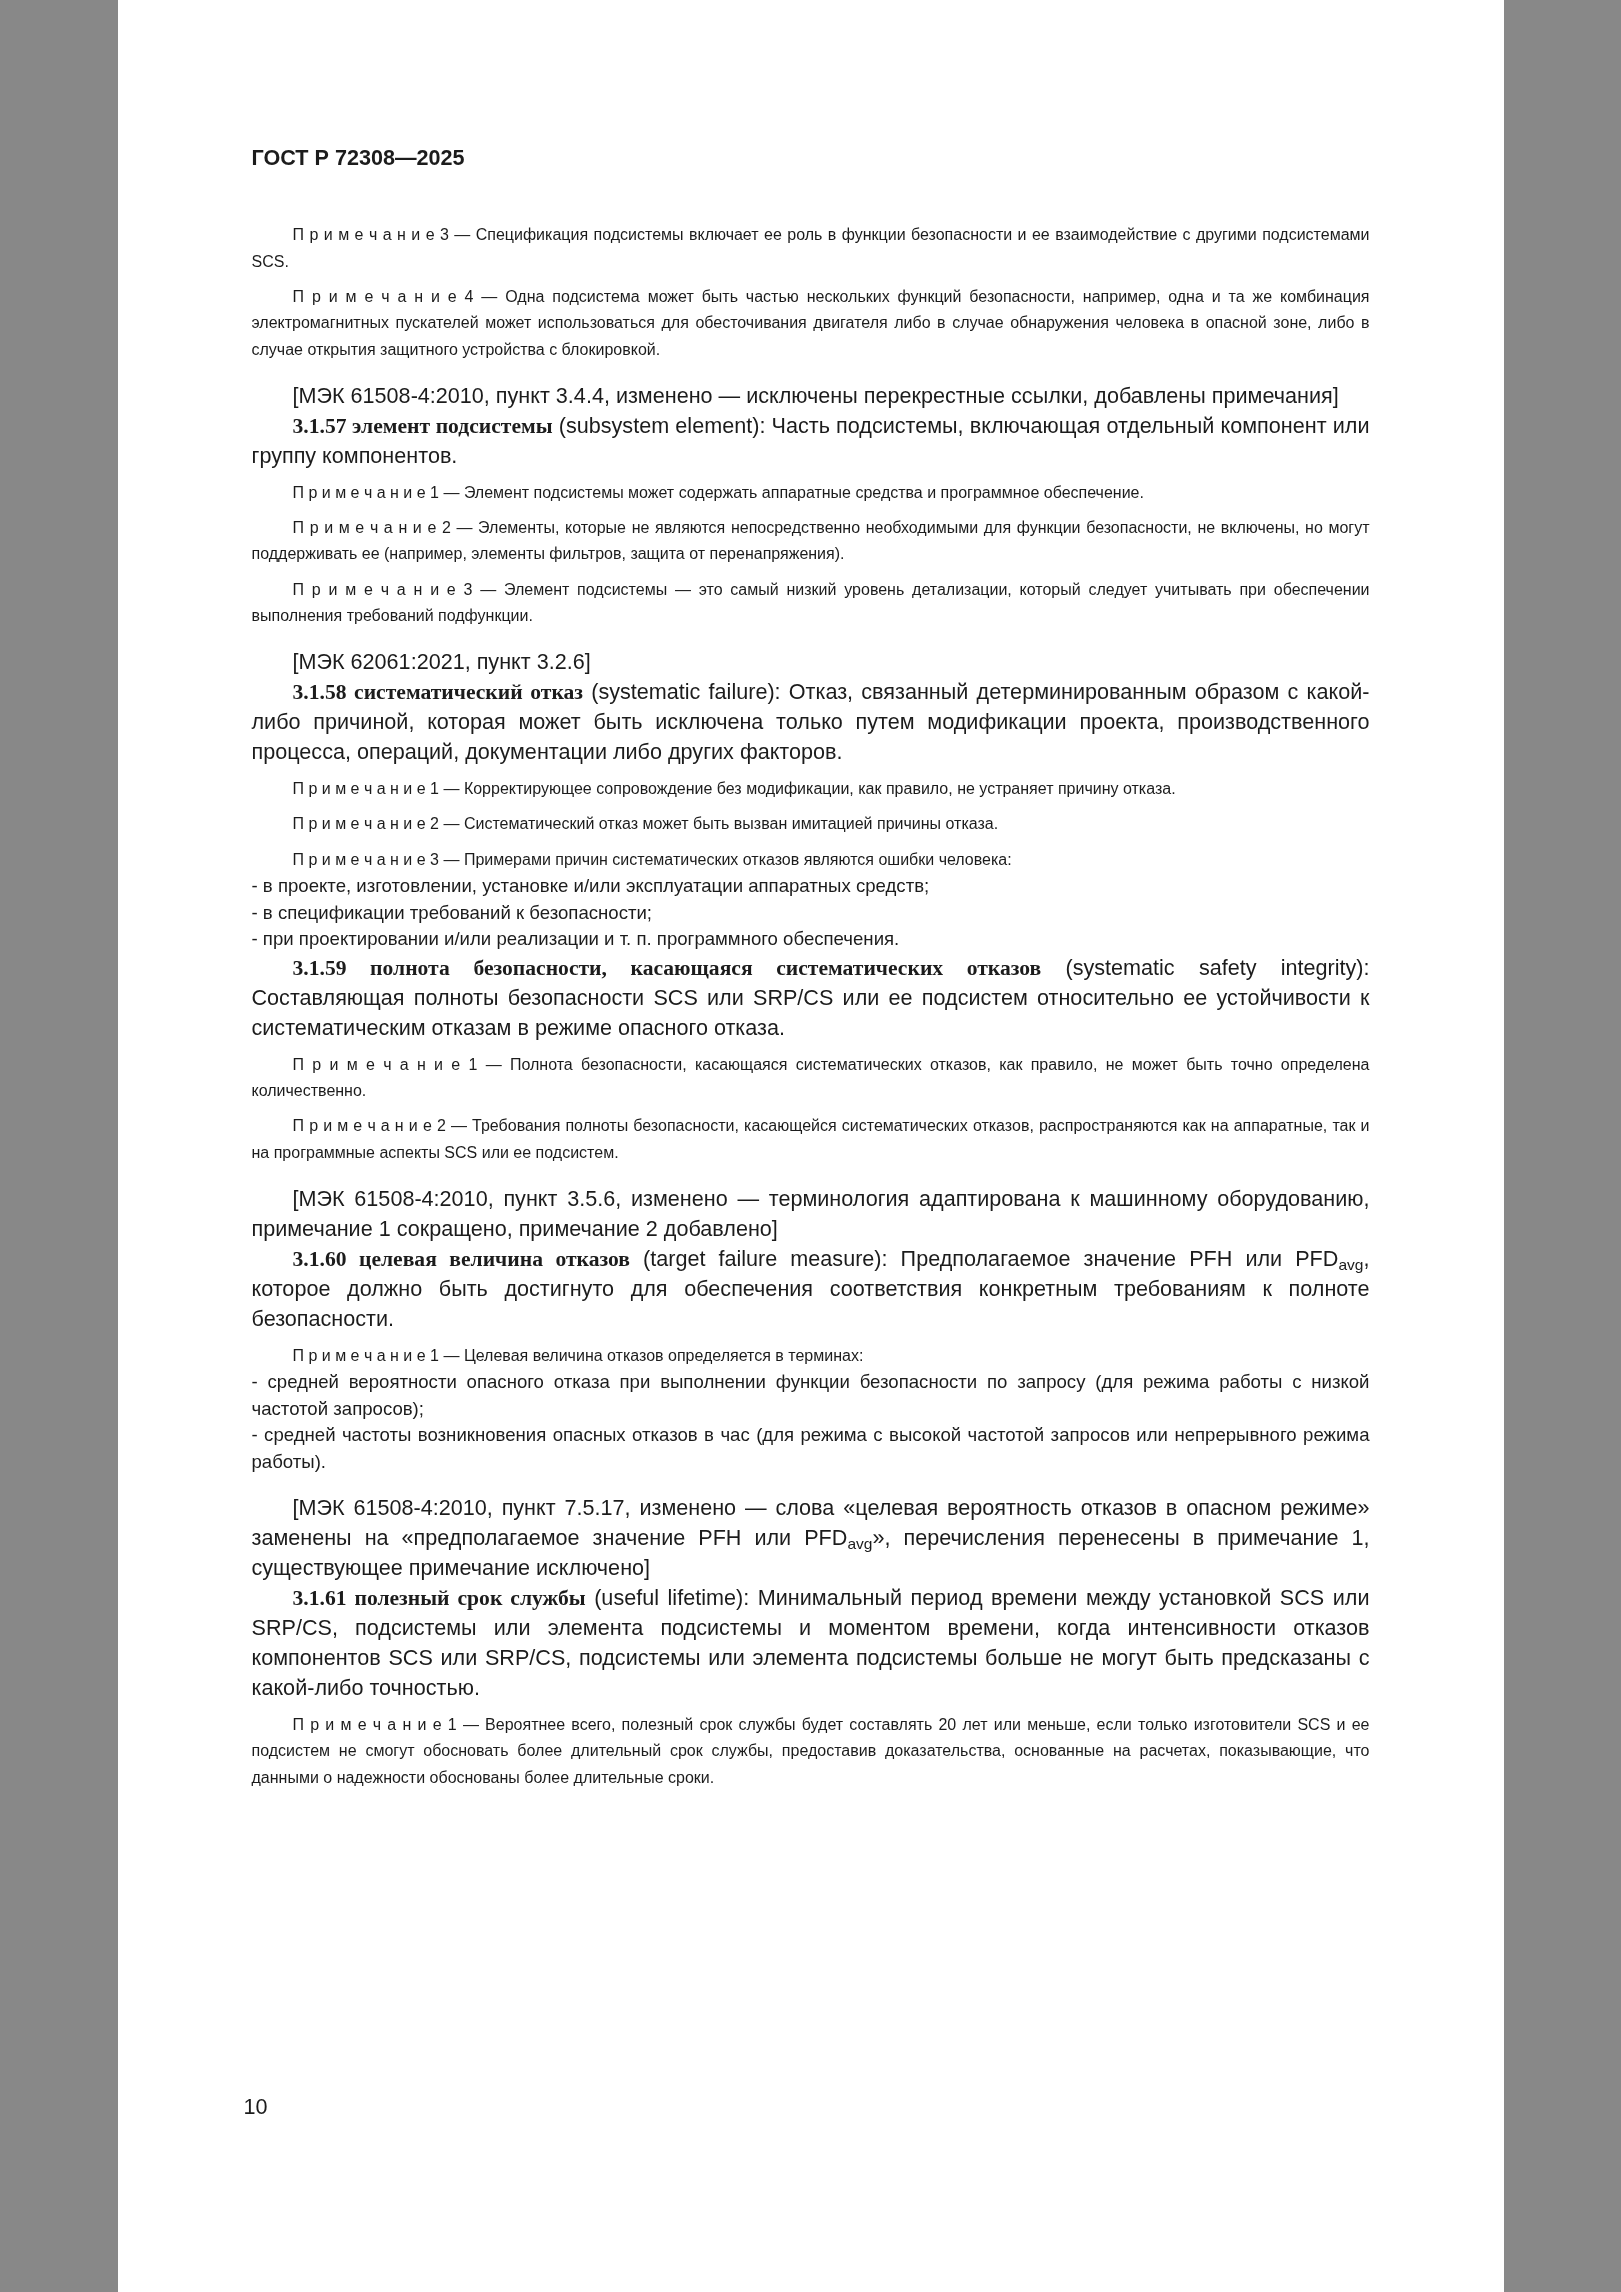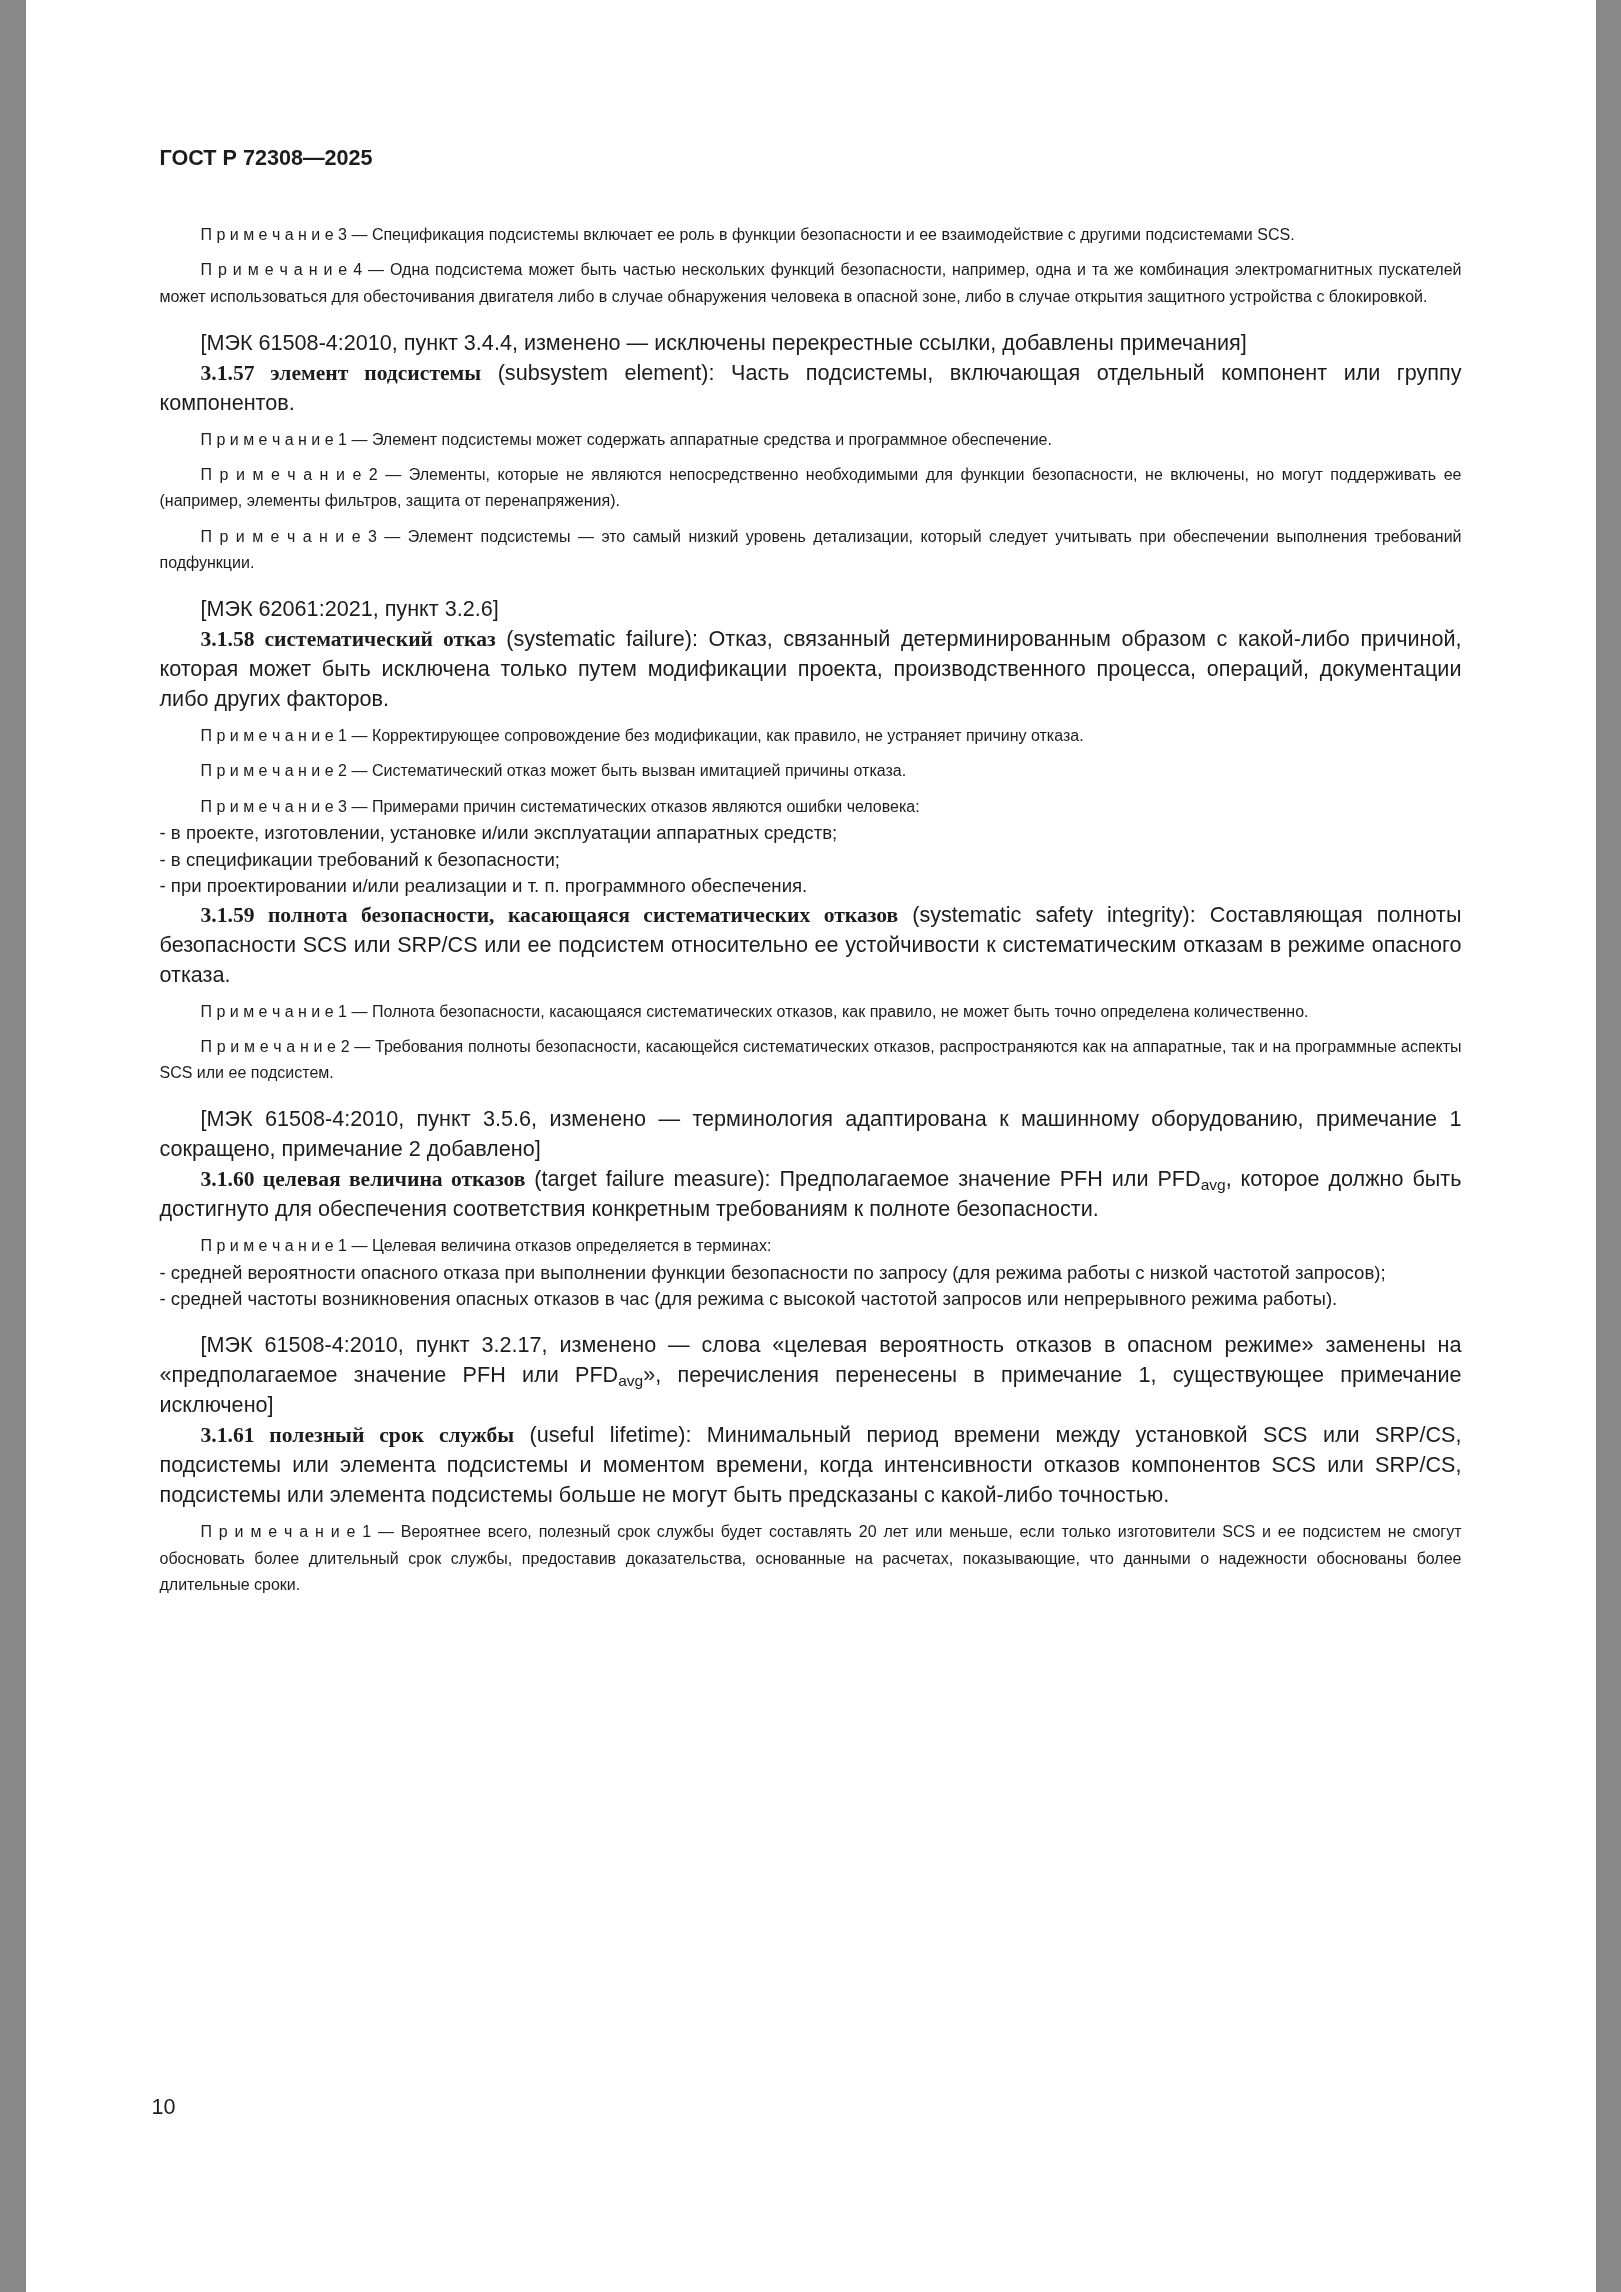--- a/index.html
+++ b/index.html
@@ -1,17 +1,17 @@
 <!DOCTYPE html>
 <html lang="ru"><head>
 <meta charset="utf-8">
 <style>
   html, body { margin: 0; padding: 0; background: #888; }
   .page {
-    width: 1570px;
+    width: 1386px;
     height: 2293px;
     margin: 0 auto;
     background: #ffffff;
     box-sizing: border-box;
     padding: 145px 134px 0 134px;
     position: relative;
     font-family: "Liberation Sans", sans-serif;
     color: #1c1c1c;
   }
   .doc-header {
@@ -79,21 +79,21 @@
       <p class="list"><span>- в спецификации требований к безопасности;</span></p>
       <p class="list"><span>- при проектировании и/или реализации и т. п. программного обеспечения.</span></p>
       <p class="term"><b>3.1.59 полнота безопасности, касающаяся систематических отказов</b><span> (systematic safety integrity): Составляющая полноты безопасности SCS или SRP/CS или ее подсистем относительно ее устойчивости к систематическим отказам в режиме опасного отказа.</span></p>
       <p class="note"><span>П р и м е ч а н и е 1 — Полнота безопасности, касающаяся систематических отказов, как правило, не может быть точно определена количественно.</span></p>
       <p class="note"><span>П р и м е ч а н и е 2 — Требования полноты безопасности, касающейся систематических отказов, распространяются как на аппаратные, так и на программные аспекты SCS или ее подсистем.</span></p>
       <p class="ref"><span>[МЭК 61508-4:2010, пункт 3.5.6, изменено — терминология адаптирована к машинному оборудованию, примечание 1 сокращено, примечание 2 добавлено]</span></p>
       <p class="term"><b>3.1.60 целевая величина отказов</b><span> (target failure measure): Предполагаемое значение PFH или PFD</span><sub>avg</sub><span>, которое должно быть достигнуто для обеспечения соответствия конкретным требованиям к полноте безопасности.</span></p>
       <p class="note"><span>П р и м е ч а н и е 1 — Целевая величина отказов определяется в терминах:</span></p>
       <p class="list"><span>- средней вероятности опасного отказа при выполнении функции безопасности по запросу (для режима работы с низкой частотой запросов);</span></p>
       <p class="list"><span>- средней частоты возникновения опасных отказов в час (для режима с высокой частотой запросов или непрерывного режима работы).</span></p>
-      <p class="ref"><span>[МЭК 61508-4:2010, пункт 3.2.17, изменено — слова «целевая вероятность отказов в опасном режиме» заменены на «предполагаемое значение PFH или PFD</span><sub>avg</sub><span>», перечисления перенесены в примечание 1, существующее примечание исключено]</span></p>
+      <p class="ref"><span>[МЭК 61508-4:2010, пункт 7.5.17, изменено — слова «целевая вероятность отказов в опасном режиме» заменены на «предполагаемое значение PFH или PFD</span><sub>avg</sub><span>», перечисления перенесены в примечание 1, существующее примечание исключено]</span></p>
       <p class="term"><b>3.1.61 полезный срок службы</b><span> (useful lifetime): Минимальный период времени между установкой SCS или SRP/CS, подсистемы или элемента подсистемы и моментом времени, когда интенсивности отказов компонентов SCS или SRP/CS, подсистемы или элемента подсистемы больше не могут быть предсказаны с какой-либо точностью.</span></p>
       <p class="note"><span>П р и м е ч а н и е 1 — Вероятнее всего, полезный срок службы будет составлять 20 лет или меньше, если только изготовители SCS и ее подсистем не смогут обосновать более длительный срок службы, предоставив доказательства, основанные на расчетах, показывающие, что данными о надежности обоснованы более длительные сроки.</span></p>
     </div>
 
   <div class="doc-footer">
     <span>10</span>
   </div>
 </div>
 
 

